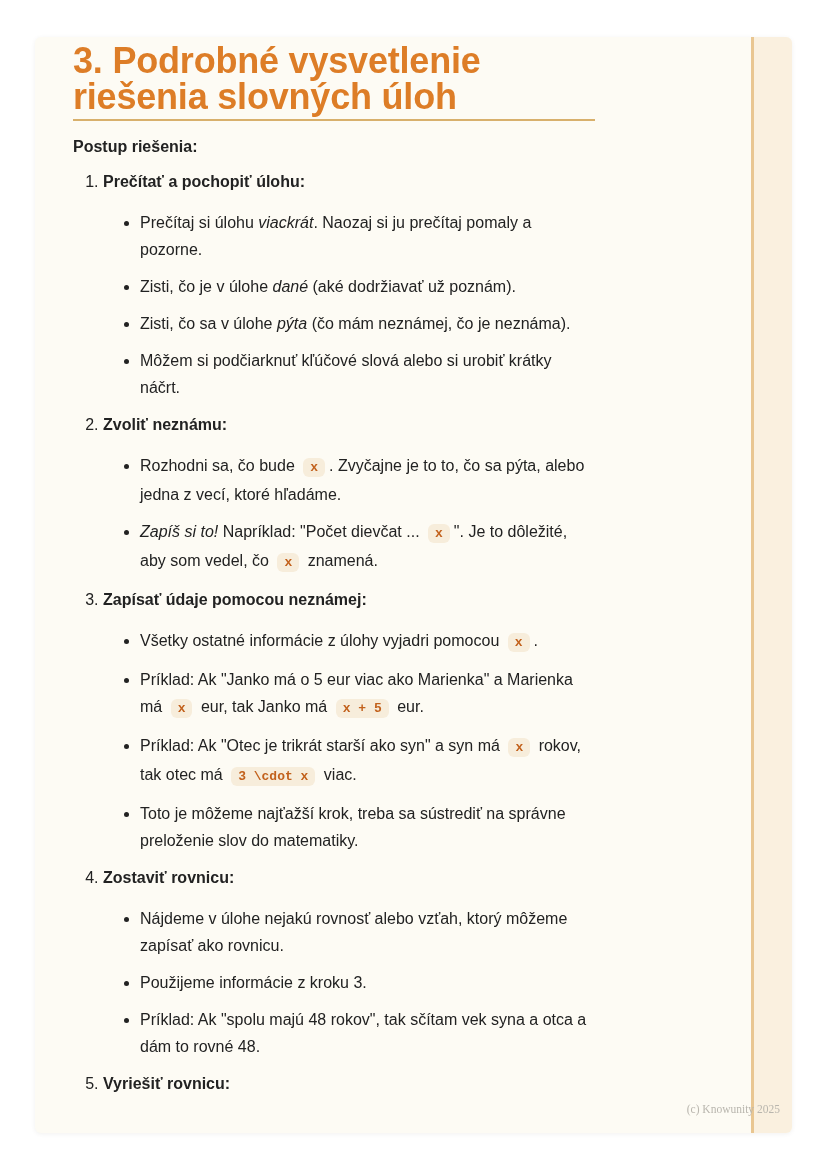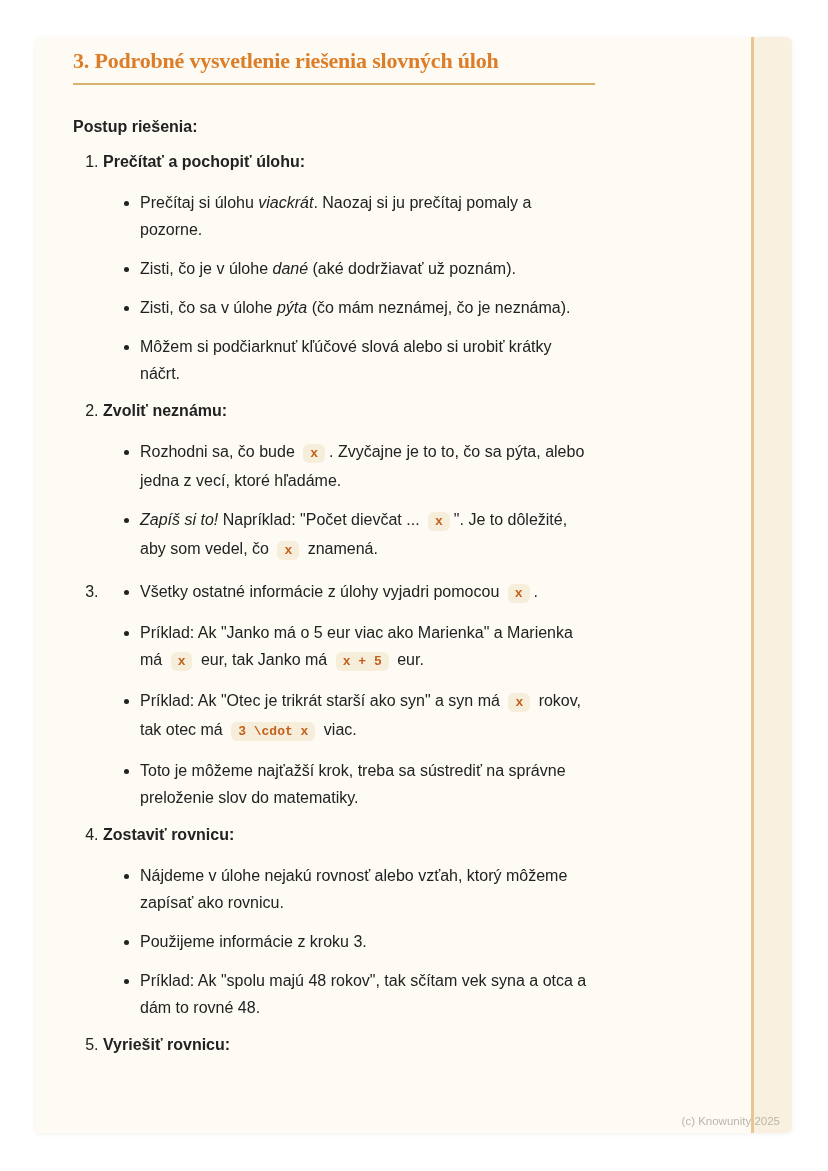--- a/index.html
+++ b/index.html
@@ -42,67 +42,67 @@
   .content{
     position:relative;
     width:560px;
     padding:6px 0 0 38px;
     font-size:16px;
     line-height:27px;
     z-index:1;
   }
   h1.title{
     margin:0;
-    font-size:22px;
+    font-size:36px;
     line-height:36px;
     font-weight:700;
     color:var(--accent);
     letter-spacing:-0.2px;
-    font-family:Liberation Serif, serif;
   }
   hr.rule{
     border:none;
     border-top:2px solid var(--rule);
     margin:4px 0 0 0;
   }
   p.intro{margin:24px 0 0;}
-  p.label{margin:28px 0 0;font-weight:700;}
+  p.label{margin:12px 0 0;font-weight:700;}
   ol.steps{
     margin:8px 0 0;
     padding:0 0 0 30px;
     list-style:decimal;
   }
   ol.steps > li.step{margin:0;}
   .step-title{font-weight:700;text-align:right;}
   ul.bullets{
     margin:14px 0 0;
     padding:0 0 0 37px;
     list-style:disc;
   }
-  ul.bullets > li.bullet{margin:12px 0 10px;}
+  ul.bullets > li.bullet{margin:0 0 10px;}
   .it{font-style:italic;}
   .bd{font-weight:400;}
   .code{
     font-family:"Liberation Mono","DejaVu Sans Mono",monospace;
     font-size:13px;
     font-weight:700;
     color:var(--code-text);
     background:var(--code-bg);
     padding:2px 7px;
     border-radius:6px;
     margin:0 4px;
     white-space:pre;
   }
   .footer{
     position:absolute;
     right:12px;
-    bottom:6px;
+    bottom:18px;
     font-size:11.5px;
     color:var(--muted);
     z-index:2;
+    font-family:Liberation Serif, serif;
   }
 </style>
 </head>
 <body>
 
 <div class="card">
   <div class="edge-strip"></div>
   <div class="content">
     <h1 class="title">3. Podrobné vysvetlenie riešenia slovných úloh</h1>
     <hr class="rule">
@@ -111,21 +111,21 @@
         <li class="step"><span class="step-title">Prečítať a pochopiť úlohu:</span><ul class="bullets">
             <li class="bullet"><span class="t">Prečítaj si úlohu </span><span class="it">viackrát</span><span class="t">. Naozaj si ju prečítaj pomaly a pozorne.</span></li>
             <li class="bullet"><span class="t">Zisti, čo je v úlohe </span><span class="it">dané</span><span class="t"> (aké dodržiavať už poznám).</span></li>
             <li class="bullet"><span class="t">Zisti, čo sa v úlohe </span><span class="it">pýta</span><span class="t"> (čo mám neznámej, čo je neznáma).</span></li>
             <li class="bullet"><span class="t">Môžem si podčiarknuť kľúčové slová alebo si urobiť krátky náčrt.</span></li>
           </ul></li>
         <li class="step"><span class="step-title">Zvoliť neznámu:</span><ul class="bullets">
             <li class="bullet"><span class="t">Rozhodni sa, čo bude </span><span class="code">x</span><span class="t">. Zvyčajne je to to, čo sa pýta, alebo jedna z vecí, ktoré hľadáme.</span></li>
             <li class="bullet"><span class="it">Zapíš si to!</span><span class="t"> Napríklad: "Počet dievčat ... </span><span class="code">x</span><span class="t">". Je to dôležité, aby som vedel, čo </span><span class="code">x</span><span class="t"> znamená.</span></li>
           </ul></li>
-        <li class="step"><ul class="bullets">
+        <li class="step"><span class="step-title">Zapísať údaje pomocou neznámej:</span><ul class="bullets">
             <li class="bullet"><span class="t">Všetky ostatné informácie z úlohy vyjadri pomocou </span><span class="code">x</span><span class="t">.</span></li>
             <li class="bullet"><span class="bd">Príklad:</span><span class="t"> Ak "Janko má o 5 eur viac ako Marienka" a Marienka má </span><span class="code">x</span><span class="t"> eur, tak Janko má </span><span class="code">x + 5</span><span class="t"> eur.</span></li>
             <li class="bullet"><span class="bd">Príklad:</span><span class="t"> Ak "Otec je trikrát starší ako syn" a syn má </span><span class="code">x</span><span class="t"> rokov, tak otec má </span><span class="code">3 \cdot x</span><span class="t"> viac.</span></li>
             <li class="bullet"><span class="t">Toto je môžeme najťažší krok, treba sa sústrediť na správne preloženie slov do matematiky.</span></li>
           </ul></li>
         <li class="step"><span class="step-title">Zostaviť rovnicu:</span><ul class="bullets">
             <li class="bullet"><span class="t">Nájdeme v úlohe nejakú rovnosť alebo vzťah, ktorý môžeme zapísať ako rovnicu.</span></li>
             <li class="bullet"><span class="t">Použijeme informácie z kroku 3.</span></li>
             <li class="bullet"><span class="bd">Príklad:</span><span class="t"> Ak "spolu majú 48 rokov", tak sčítam vek syna a otca a dám to rovné 48.</span></li>
           </ul></li>

